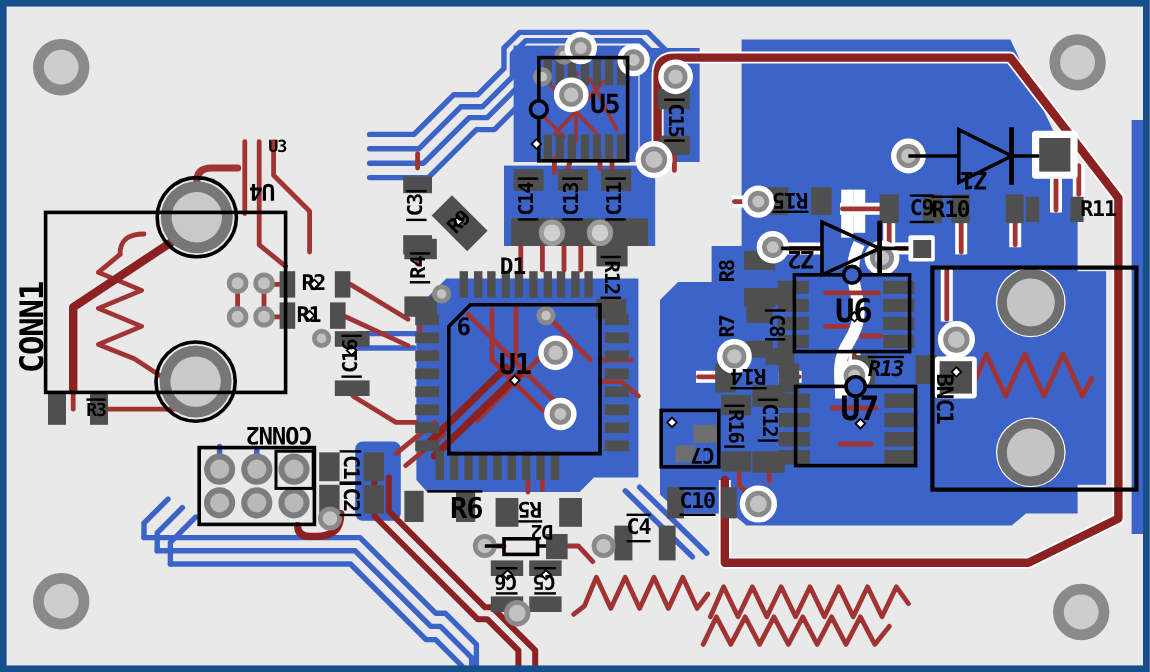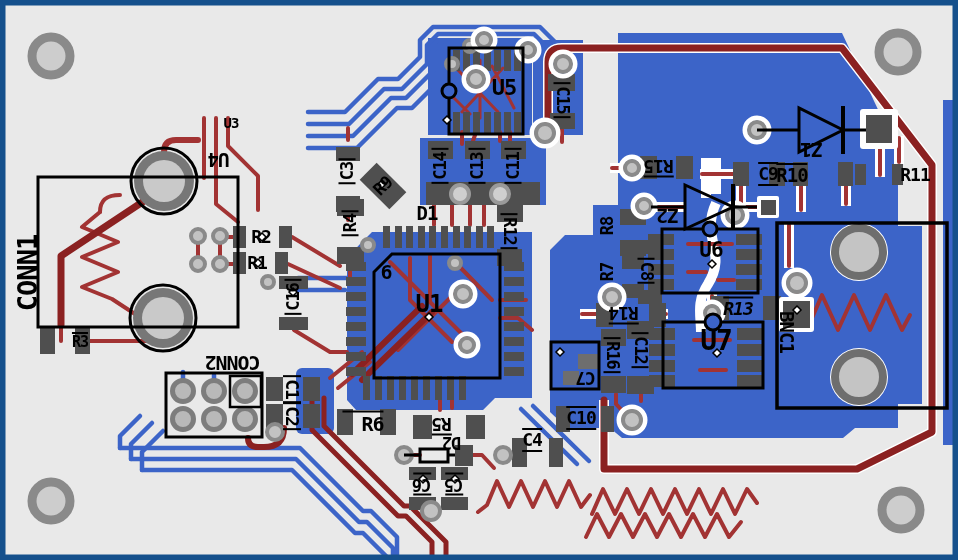--- a/index.html
+++ b/index.html
@@ -386,43 +386,43 @@
       <span class="lbl" style="left: 27px; top: 273px; font-size: 27px; transform: translate(-50%, -50%) rotate(-90deg);">CONN1</span>
       <span class="lbl" style="left: 219px; top: 123px; font-size: 14px; transform: translate(-50%, -50%) rotate(0deg); padding-left: 24px;">U3</span>
       <span class="lbl" style="left: 219px; top: 159px; font-size: 19px; transform: translate(-50%, -50%) rotate(180deg);">U4</span>
       <span class="lbl" style="left: 261px; top: 237px; font-size: 18px; transform: translate(-50%, -50%) rotate(0deg);">R2</span>
       <span class="lbl" style="left: 257px; top: 263px; font-size: 18px; transform: translate(-50%, -50%) rotate(0deg); text-align: center;">R1</span>
       <span class="lbl b-t" style="left: 80px; top: 341px; font-size: 15px; transform: translate(-50%, -50%) rotate(0deg);">R3</span>
       <span class="lbl b-lr" style="left: 293px; top: 297px; font-size: 17px; transform: translate(-50%, -50%) rotate(-90deg);">C16</span>
       <span class="lbl" style="left: 233px; top: 363px; font-size: 20px; transform: translate(-50%, -50%) rotate(180deg);">CONN2</span>
       <span class="lbl b-lr" style="left: 292px; top: 389px; font-size: 18px; transform: translate(-50%, -50%) rotate(90deg);">C1</span>
       <span class="lbl b-lr" style="left: 292px; top: 416px; font-size: 18px; transform: translate(-50%, -50%) rotate(90deg);">C2</span>
-      <span class="lbl b-t" style="left: 363px; top: 422px; font-size: 20px; transform: translate(-50%, -50%) rotate(0deg); padding-left: 19px;">R6</span>
+      <span class="lbl b-t" style="left: 379px; top: 422px; font-size: 24px; transform: translate(-50%, -50%) rotate(0deg); padding-left: 19px;">R6</span>
       <span class="lbl b-lr" style="left: 347px; top: 171px; font-size: 17px; transform: translate(-50%, -50%) rotate(-90deg);">C3</span>
       <span class="lbl" style="left: 383px; top: 186px; font-size: 17px; transform: translate(-50%, -50%) rotate(-45deg);">R9</span>
       <span class="lbl b-lr" style="left: 350px; top: 223px; font-size: 17px; transform: translate(-50%, -50%) rotate(-90deg);">R4</span>
-      <span class="lbl" style="left: 427px; top: 213px; font-size: 19px; transform: translate(-50%, -50%) rotate(0deg); text-align: right;">D1</span>
+      <span class="lbl" style="left: 427px; top: 223px; font-size: 19px; transform: translate(-50%, -50%) rotate(0deg); text-align: right;">D1</span>
       <span class="lbl" style="left: 386px; top: 272px; font-size: 20px; transform: translate(-50%, -50%) rotate(0deg);">6</span>
       <span class="lbl" style="left: 429px; top: 304px; font-size: 24px; transform: translate(-50%, -50%) rotate(0deg);">U1</span>
       <span class="lbl b-lr" style="left: 509px; top: 231px; font-size: 17px; transform: translate(-50%, -50%) rotate(90deg);">R12</span>
       <span class="lbl b-lr" style="left: 440px; top: 166px; font-size: 17px; transform: translate(-50%, -50%) rotate(-90deg);">C14</span>
       <span class="lbl b-lr" style="left: 477px; top: 166px; font-size: 17px; transform: translate(-50%, -50%) rotate(-90deg);">C13</span>
       <span class="lbl b-lr" style="left: 513px; top: 166px; font-size: 17px; transform: translate(-50%, -50%) rotate(-90deg);">C11</span>
       <span class="lbl" style="left: 504px; top: 88px; font-size: 22px; transform: translate(-50%, -50%) rotate(0deg);">U5</span>
       <span class="lbl b-lr" style="left: 562px; top: 100px; font-size: 17px; transform: translate(-50%, -50%) rotate(90deg);">C15</span>
       <span class="lbl b-t" style="left: 659px; top: 167px; font-size: 18px; transform: translate(-50%, -50%) rotate(180deg);">R15</span>
       <span class="lbl" style="left: 812px; top: 150px; font-size: 20px; transform: translate(-50%, -50%) rotate(180deg);">Z1</span>
       <span class="lbl b-tb" style="left: 768px; top: 174px; font-size: 18px; transform: translate(-50%, -50%) rotate(0deg);">C9</span>
       <span class="lbl b-t" style="left: 792px; top: 174px; font-size: 19px; transform: translate(-50%, -50%) rotate(0deg);">R10</span>
       <span class="lbl" style="left: 891px; top: 175px; font-size: 18px; transform: translate(-50%, -50%) rotate(0deg); margin-left: 24px;">R11</span>
       <span class="lbl" style="left: 668px; top: 216px; font-size: 20px; transform: translate(-50%, -50%) rotate(180deg);">Z2</span>
       <span class="lbl" style="left: 607px; top: 226px; font-size: 17px; transform: translate(-50%, -50%) rotate(-90deg);">R8</span>
       <span class="lbl" style="left: 607px; top: 272px; font-size: 17px; transform: translate(-50%, -50%) rotate(-90deg);">R7</span>
       <span class="lbl b-lr" style="left: 646px; top: 271px; font-size: 17px; transform: translate(-50%, -50%) rotate(90deg);">C8</span>
-      <span class="lbl" style="left: 711px; top: 250px; font-size: 21px; transform: translate(-50%, -50%) rotate(0deg);">U6</span>
+      <span class="lbl" style="left: 711px; top: 260px; font-size: 27px; transform: translate(-50%, -50%) rotate(0deg);">U6</span>
       <span class="lbl b-t" style="left: 624px; top: 314px; font-size: 18px; transform: translate(-50%, -50%) rotate(180deg);">R14</span>
       <span class="lbl b-t" style="left: 738px; top: 307px; font-size: 18px; transform: translate(-50%, -50%) rotate(0deg); font-style: italic;">R13</span>
       <span class="lbl b-lr" style="left: 612px; top: 355px; font-size: 17px; transform: translate(-50%, -50%) rotate(90deg);">R16</span>
       <span class="lbl b-lr" style="left: 640px; top: 350px; font-size: 17px; transform: translate(-50%, -50%) rotate(90deg);">C12</span>
       <span class="lbl" style="left: 716px; top: 341px; font-size: 28px; transform: translate(-50%, -50%) rotate(0deg);">U7</span>
       <span class="lbl" style="left: 586px; top: 378px; font-size: 18px; transform: translate(-50%, -50%) rotate(180deg);">C7</span>
       <span class="lbl b-tb" style="left: 581px; top: 418px; font-size: 18px; transform: translate(-50%, -50%) rotate(0deg);">C10</span>
       <span class="lbl b-tb" style="left: 532px; top: 440px; font-size: 18px; transform: translate(-50%, -50%) rotate(0deg);">C4</span>
       <span class="lbl b-t" style="left: 442px; top: 425px; font-size: 18px; transform: translate(-50%, -50%) rotate(180deg);">R5</span>
       <span class="lbl" style="left: 452px; top: 442px; font-size: 17px; transform: translate(-50%, -50%) rotate(180deg);">D2</span>

